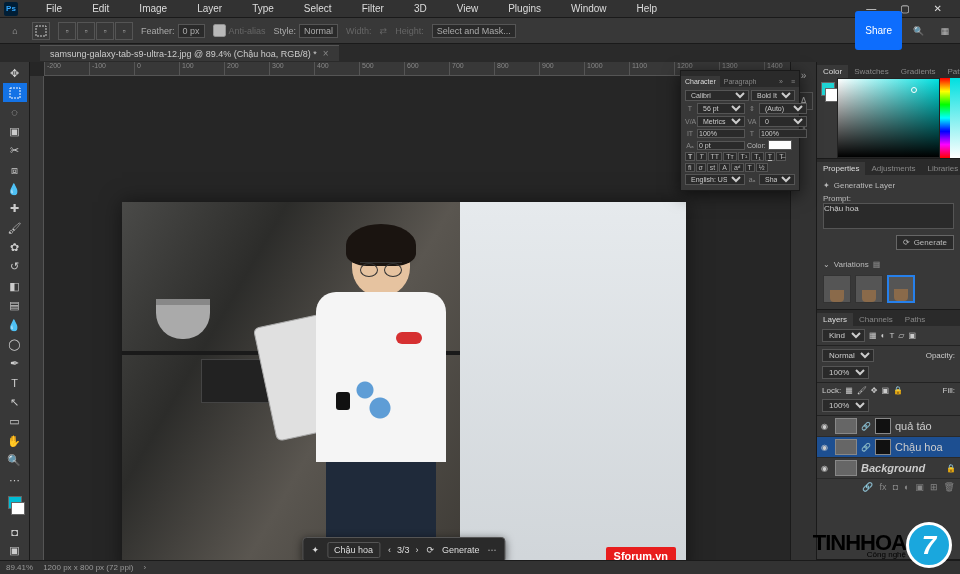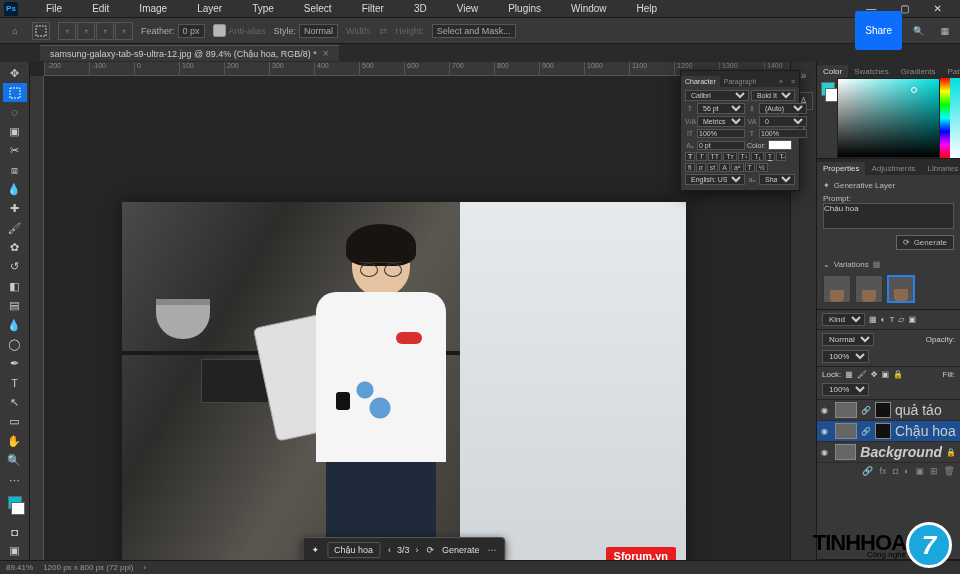--- a/index.html
+++ b/index.html
@@ -93,21 +93,21 @@
 .props-panel .gridico{float:right; color:#888;}
 
 .layers-panel .body{font-size:8px;}
 .layers-panel .controls{padding:3px 5px; display:flex; flex-wrap:wrap; gap:4px; align-items:center; border-bottom:1px solid #222;}
 .layers-panel select{background:#2a2a2a; border:1px solid #555; color:#ccc; font-size:8px; padding:0 2px;}
 .layers-panel .layer{display:flex; align-items:center; padding:2px 4px; gap:4px; border-bottom:1px solid #2a2a2a;}
 .layers-panel .layer.sel{background:#1d4f91;}
 .layers-panel .eye{width:10px; color:#ccc;}
 .layers-panel .thumb{width:22px; height:16px; background:#666; border:1px solid #888;}
 .layers-panel .mask{width:16px; height:16px; background:#111; border:1px solid #888;}
-.layers-panel .lname{flex:1; font-size:14px;}
+.layers-panel .lname{flex:1; font-size:11px;}
 .layers-panel .ital{font-style:italic;font-weight:bold;}
 .layers-panel .footer{display:flex; justify-content:flex-end; gap:6px; padding:3px 5px; color:#888; font-size:9px;}
 
 
 .char-panel{position:absolute; top:70px; left:680px; width:120px; background:#383838; border:1px solid #1a1a1a; box-shadow:0 4px 16px rgba(0,0,0,.6); z-index:50;}
 .char-panel .panel-tabs span{font-size:7px; padding:2px 4px;}
 .char-panel .body{padding:3px 4px; font-size:7px; color:#bbb;}
 .char-panel select, .char-panel input{background:#2a2a2a; border:1px solid #555; color:#ccc; font-size:7px; padding:0 1px; width:48px;}
 .char-panel .r{display:flex; gap:2px; align-items:center; margin-bottom:2px;}
 .char-panel .r .half{flex:1; display:flex; align-items:center; gap:2px;}
@@ -351,20 +351,25 @@
               <div class="pot2"></div>
             </div>
           <div class="var sel">
               <div class="pot2"></div>
             </div>
         </div>
       </div>
     </div>
 
     <div class="panel layers-panel" style="flex:1">
+      <div class="panel-tabs">
+        <span class="active">Layers</span>
+        <span>Channels</span>
+        <span>Paths</span>
+      </div>
       <div class="body">
         <div class="controls">
           <select><option>Kind</option></select>
           <span>▦</span>
           <span>◐</span>
           <span>T</span>
           <span>▱</span>
           <span>▣</span>
         </div>
         <div class="controls">

